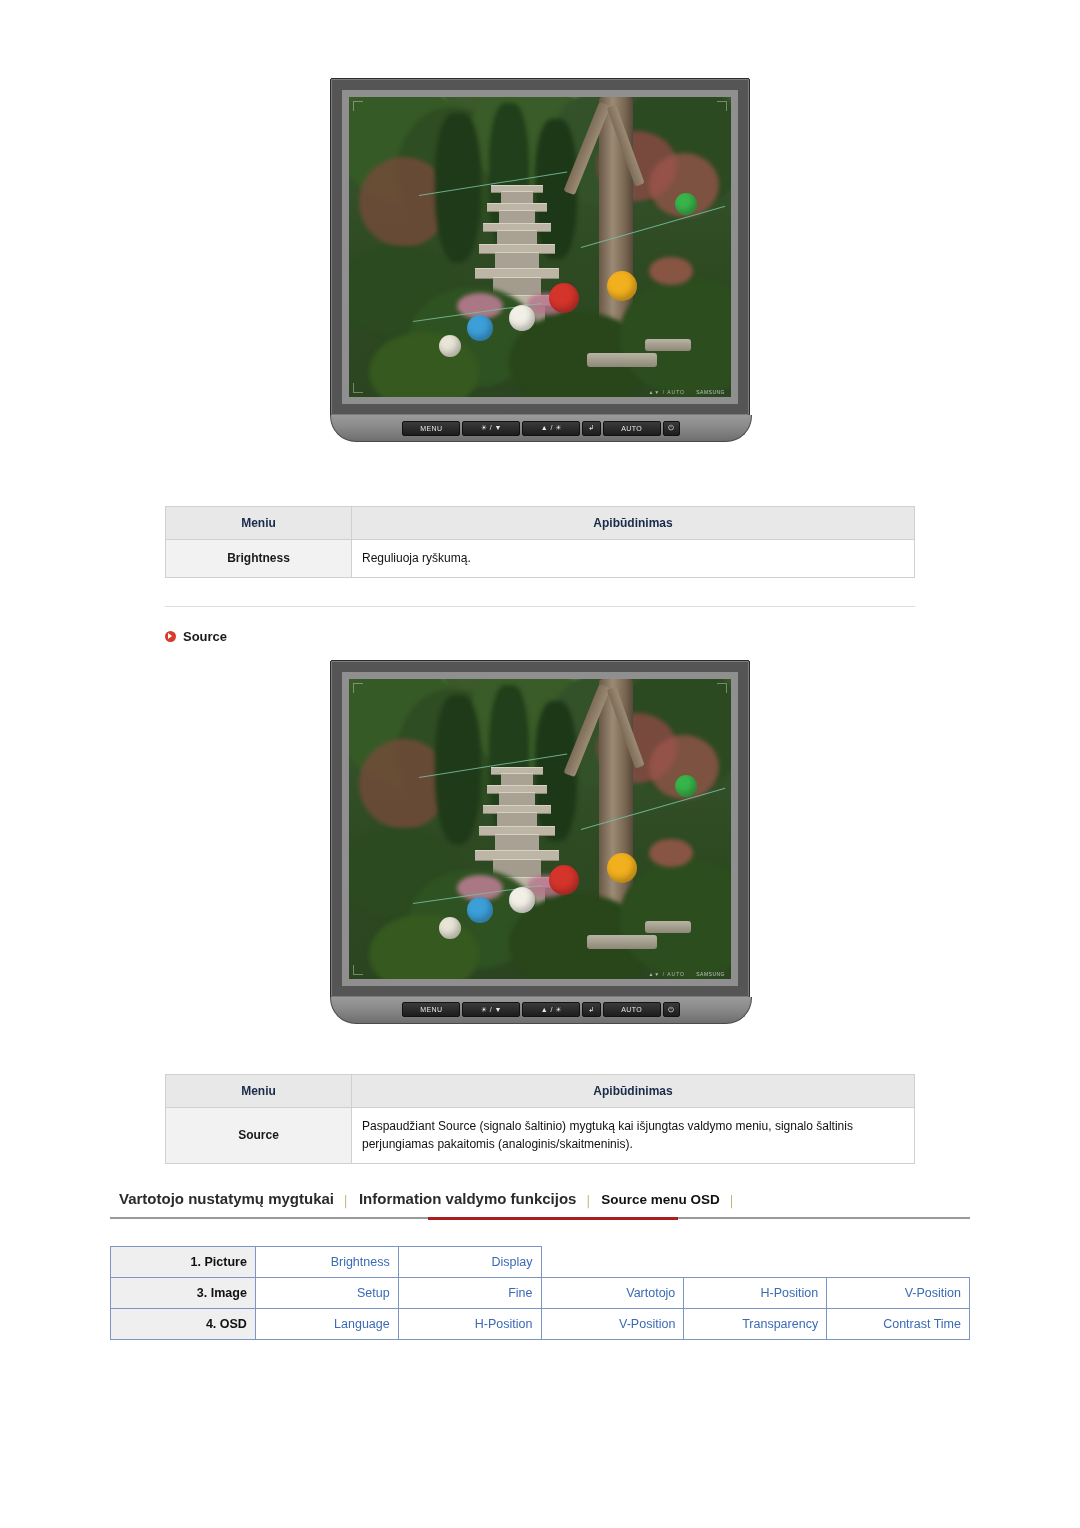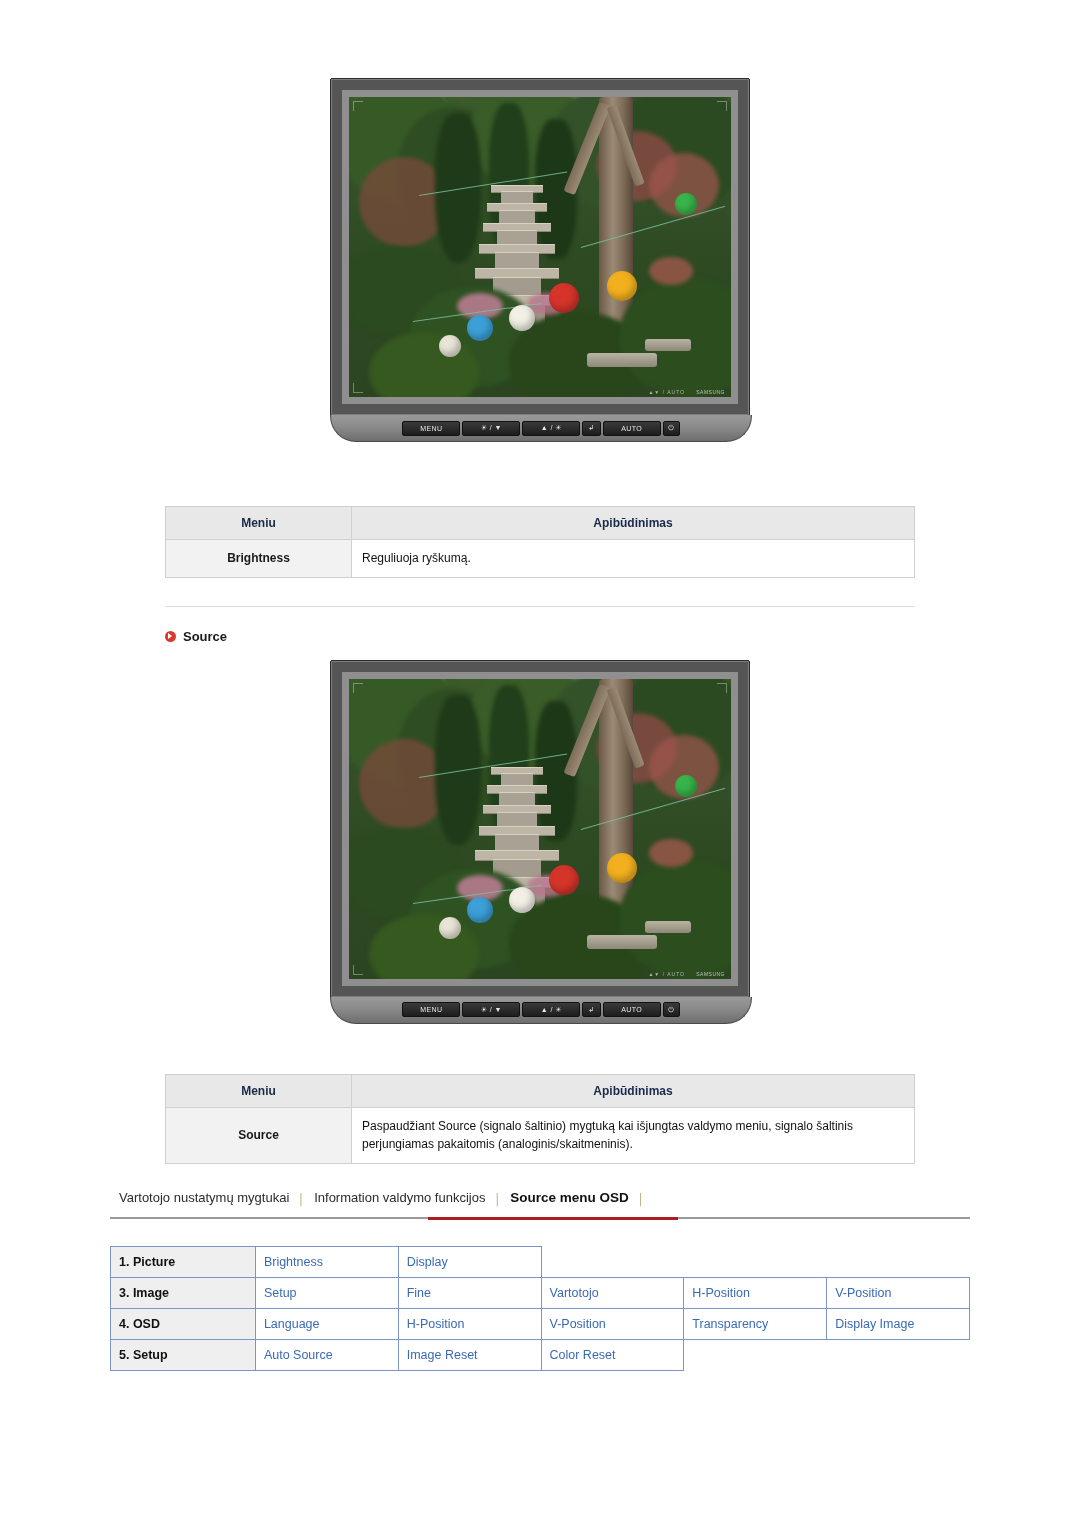--- a/index.html
+++ b/index.html
@@ -229,24 +229,25 @@
     position: relative;
     height: 34px;
   }
   .crumbs .row {
     display: flex;
     align-items: flex-end;
     gap: 0;
     font-family: "Liberation Sans", sans-serif;
   }
   .crumbs .item {
-    font-size: 13px;
+    font-size: 15px;
     color: #2b2b2b;
     padding: 0 9px 5px 9px;
     white-space: nowrap;
+    font-weight: bold;
   }
   .crumbs .item.active {
     font-size: 13.5px;
     font-weight: bold;
     color: #111;
   }
   .crumbs .divider {
     color: #b8a060;
     font-size: 11px;
     padding-bottom: 5px;
@@ -499,21 +500,21 @@
     <span class="divider">│</span>
     <span class="item">Information valdymo funkcijos</span>
     <span class="divider">│</span>
     <span class="item active">Source menu OSD</span>
     <span class="divider">│</span>
   </div>
   <div class="underline"></div>
   <div class="underline-red" style="left:318px;width:250px;"></div>
 </div>
 
-<table class="osd-table" style="margin-top:22px;">
+<table class="osd-table" style="margin-top:22px;text-align:right;">
   <tbody>
       <tr>
     <td class="lead">1. Picture</td>
     <td class="cell">Brightness</td>
     <td class="cell">Display</td>
     <td class="empty" colspan="3"></td>
   </tr>
   <tr>
     <td class="lead">3. Image</td>
     <td class="cell">Setup</td>
@@ -521,23 +522,16 @@
     <td class="cell">Vartotojo</td>
     <td class="cell">H-Position</td>
     <td class="cell">V-Position</td>
   </tr>
   <tr>
     <td class="lead">4. OSD</td>
     <td class="cell">Language</td>
     <td class="cell">H-Position</td>
     <td class="cell">V-Position</td>
     <td class="cell">Transparency</td>
-    <td class="cell">Display Image</td>
-  </tr>
-  <tr>
-    <td class="lead">5. Setup</td>
-    <td class="cell">Auto Source</td>
-    <td class="cell">Image Reset</td>
-    <td class="cell">Color Reset</td>
-    <td class="empty" colspan="2"></td>
+    <td class="cell">Contrast Time</td>
   </tr>
 </tbody>
   </table>
 
 </body></html>

